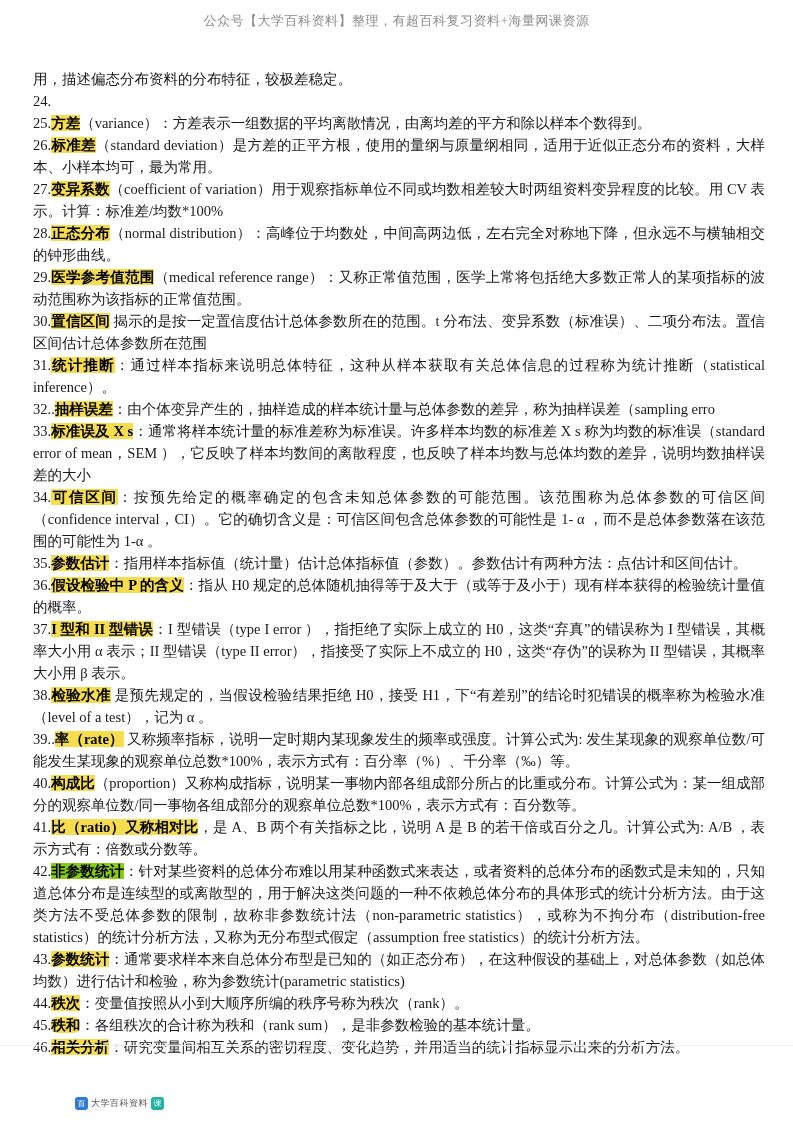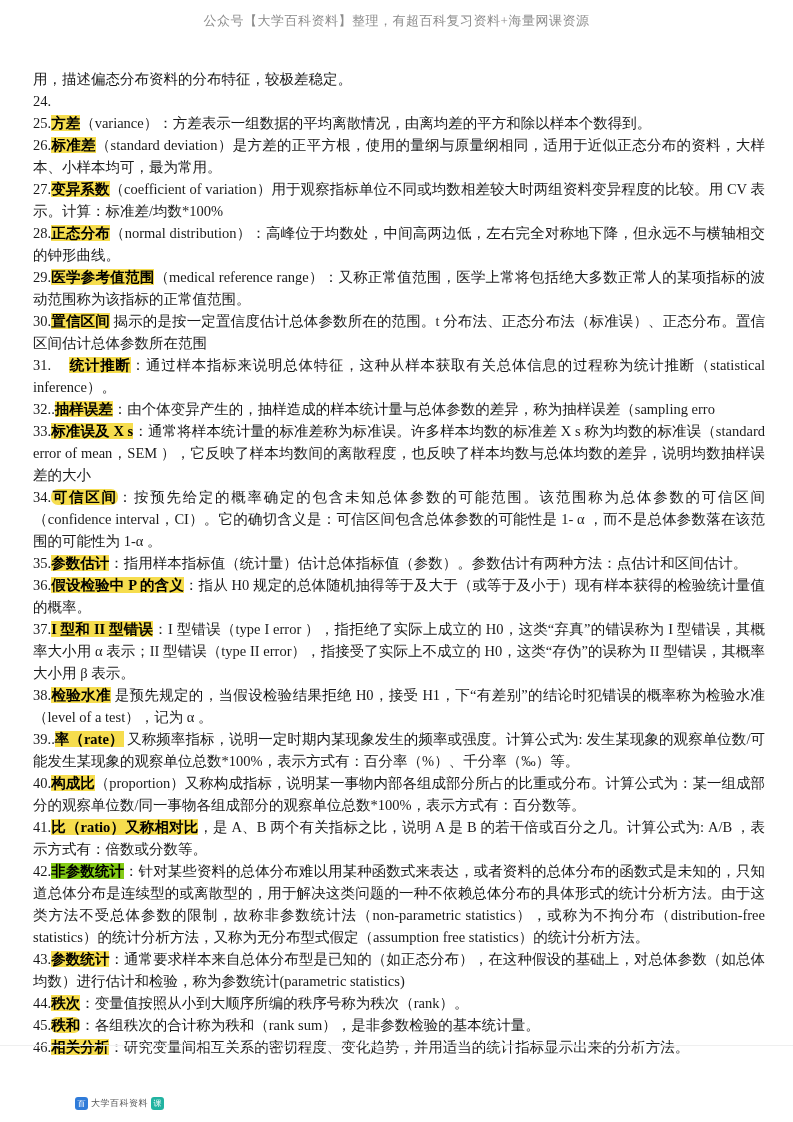--- a/index.html
+++ b/index.html
@@ -59,29 +59,29 @@
   <p><span class="num">25.</span><span class="term hl" style="background: rgb(246, 221, 78);">方差</span><span class="rest">（variance）：方差表示一组数据的平均离散情况，由离均差的平方和除以样本个数得到。</span></p>
 
   <p><span class="num">26.</span><span class="term hl" style="background: rgb(246, 221, 78);">标准差</span><span class="rest">（standard deviation）是方差的正平方根，使用的量纲与原量纲相同，适用于近似正态分布的资料，大样本、小样本均可，最为常用。</span></p>
 
   <p><span class="num">27.</span><span class="term hl" style="background: rgb(246, 221, 78);">变异系数</span><span class="rest">（coefficient of variation）用于观察指标单位不同或均数相差较大时两组资料变异程度的比较。用 CV 表示。计算：标准差/均数*100%</span></p>
 
   <p><span class="num">28.</span><span class="term hl" style="background: rgb(246, 221, 78);">正态分布</span><span class="rest">（normal distribution）：高峰位于均数处，中间高两边低，左右完全对称地下降，但永远不与横轴相交的钟形曲线。</span></p>
 
   <p><span class="num">29.</span><span class="term hl" style="background: rgb(246, 221, 78);">医学参考值范围</span><span class="rest">（medical  reference  range）：又称正常值范围，医学上常将包括绝大多数正常人的某项指标的波动范围称为该指标的正常值范围。</span></p>
 
-  <p><span class="num">30.</span><span class="term hl" style="background: rgb(246, 221, 78);">置信区间</span><span class="rest"> 揭示的是按一定置信度估计总体参数所在的范围。t 分布法、正态分布法（标准误）、正态分布。置信区间估计总体参数所在范围</span></p>
+  <p><span class="num">30.</span><span class="term hl" style="background: rgb(246, 221, 78);">置信区间</span><span class="rest"> 揭示的是按一定置信度估计总体参数所在的范围。t 分布法、变异系数（标准误）、二项分布法。置信区间估计总体参数所在范围</span></p>
 
-  <p><span class="num">31.</span><span class="term hl" style="background: rgb(246, 221, 78); margin-left: 18px;">统计推断</span><span class="rest">：通过样本指标来说明总体特征，这种从样本获取有关总体信息的过程称为统计推断（statistical inference）。</span></p>
+  <p><span class="num">31.</span><span class="term hl" style="background: rgb(246, 221, 78);">统计推断</span><span class="rest">：通过样本指标来说明总体特征，这种从样本获取有关总体信息的过程称为统计推断（statistical inference）。</span></p>
 
   <p><span class="num">32..</span><span class="term hl" style="background: rgb(246, 221, 78);">抽样误差</span><span class="rest">：由个体变异产生的，抽样造成的样本统计量与总体参数的差异，称为抽样误差（sampling erro</span></p>
 
   <p><span class="num">33.</span><span class="term hl" style="background: rgb(246, 221, 78);">标准误及 X s</span><span class="rest">：通常将样本统计量的标准差称为标准误。许多样本均数的标准差 X s 称为均数的标准误（standard error of mean，SEM ），它反映了样本均数间的离散程度，也反映了样本均数与总体均数的差异，说明均数抽样误差的大小</span></p>
 
-  <p><span class="num">34.</span><span class="term hl" style="background: rgb(246, 221, 78); border-radius: 7px;">可信区间</span><span class="rest">：按预先给定的概率确定的包含未知总体参数的可能范围。该范围称为总体参数的可信区间（confidence interval，CI）。它的确切含义是：可信区间包含总体参数的可能性是 1- α ，而不是总体参数落在该范围的可能性为 1-α 。</span></p>
+  <p><span class="num">34.</span><span class="term hl" style="background: rgb(246, 221, 78);">可信区间</span><span class="rest">：按预先给定的概率确定的包含未知总体参数的可能范围。该范围称为总体参数的可信区间（confidence interval，CI）。它的确切含义是：可信区间包含总体参数的可能性是 1- α ，而不是总体参数落在该范围的可能性为 1-α 。</span></p>
 
   <p><span class="num">35.</span><span class="term hl" style="background: rgb(246, 221, 78);">参数估计</span><span class="rest">：指用样本指标值（统计量）估计总体指标值（参数）。参数估计有两种方法：点估计和区间估计。</span></p>
 
   <p><span class="num">36.</span><span class="term hl" style="background: rgb(246, 221, 78);">假设检验中 P 的含义</span><span class="rest">：指从 H0 规定的总体随机抽得等于及大于（或等于及小于）现有样本获得的检验统计量值的概率。</span></p>
 
   <p><span class="num">37.</span><span class="term hl" style="background: rgb(246, 221, 78);">I 型和 II 型错误</span><span class="rest">：I 型错误（type I error ），指拒绝了实际上成立的 H0，这类“弃真”的错误称为 I 型错误，其概率大小用 α 表示；II 型错误（type II error），指接受了实际上不成立的 H0，这类“存伪”的误称为 II 型错误，其概率大小用 β 表示。</span></p>
 
   <p><span class="num">38.</span><span class="term hl" style="background: rgb(246, 221, 78);">检验水准</span><span class="rest"> 是预先规定的，当假设检验结果拒绝 H0，接受 H1，下“有差别”的结论时犯错误的概率称为检验水准（level of a test），记为 α 。</span></p>
 
   <p><span class="num">39..</span><span class="term hl" style="background: rgb(246, 221, 78);">率（rate）</span><span class="rest"> 又称频率指标，说明一定时期内某现象发生的频率或强度。计算公式为: 发生某现象的观察单位数/可能发生某现象的观察单位总数*100%，表示方式有：百分率（%）、千分率（‰）等。</span></p>

